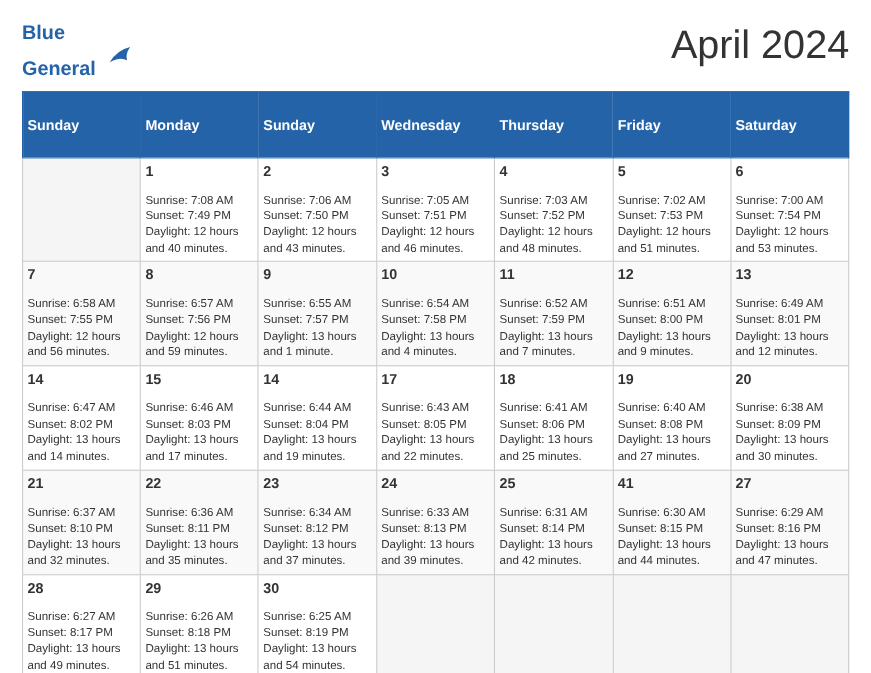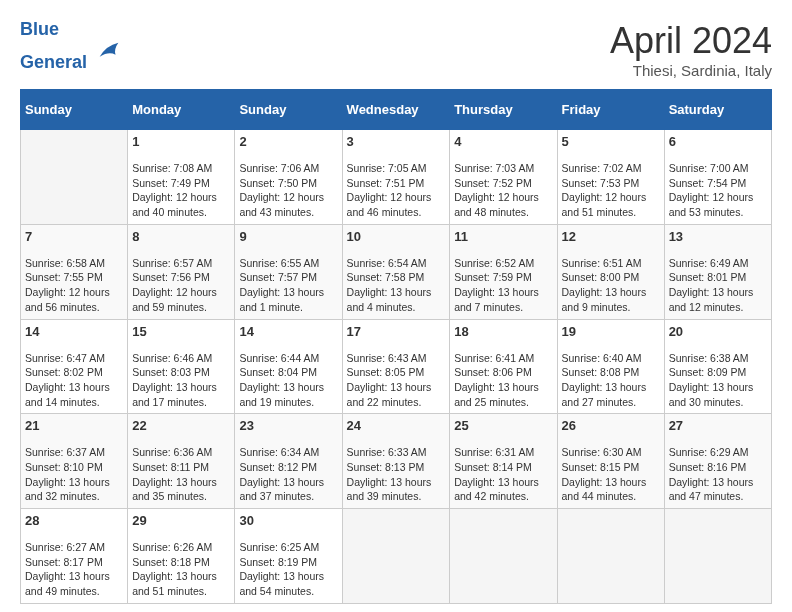--- a/index.html
+++ b/index.html
@@ -49,21 +49,21 @@
       color: #555;
     }
     table {
       width: 100%;
       border-collapse: collapse;
       font-size: 11px;
     }
     thead tr th {
       background-color: #2563a8;
       color: #fff;
-      padding: 12px 4px;
+      padding: 22px 4px;
       text-align: left;
       font-size: 13px;
       font-weight: bold;
       border: 1px solid #2563a8;
     }
     tbody tr td {
       border: 1px solid #ccc;
       vertical-align: top;
       padding: 4px;
       width: 108px;
@@ -102,21 +102,20 @@
         <span>General</span>
         <svg class="logo-icon" viewBox="0 0 30 30" xmlns="http://www.w3.org/2000/svg">
           <path d="M5 20 Q12 8 25 5 Q20 12 22 18 Q15 14 5 20Z" fill="#2563a8"></path>
           <path d="M22 18 Q26 10 28 6 Q24 14 22 18Z" fill="#4a90d9"></path>
         </svg>
       </div>
     </div>
   </div>
   <div class="title-block">
     <div class="month-title">April 2024</div>
-    <div class="location">Thiesi, Sardinia, Italy</div>
   </div>
 </div>
 
 <table>
   <thead>
     <tr>
     <th>Sunday</th>
         <th>Monday</th>
         <th>Sunday</th>
         <th>Wednesday</th>
@@ -228,21 +227,21 @@
         </td>
         <td>
           <div class="day-number">24</div>
           <div class="day-detail">Sunrise: 6:33 AM<br>Sunset: 8:13 PM<br>Daylight: 13 hours and 39 minutes.</div>
         </td>
         <td>
           <div class="day-number">25</div>
           <div class="day-detail">Sunrise: 6:31 AM<br>Sunset: 8:14 PM<br>Daylight: 13 hours and 42 minutes.</div>
         </td>
         <td>
-          <div class="day-number">26</div>
+          <div class="day-number">41</div>
           <div class="day-detail">Sunrise: 6:30 AM<br>Sunset: 8:15 PM<br>Daylight: 13 hours and 44 minutes.</div>
         </td>
         <td>
           <div class="day-number">27</div>
           <div class="day-detail">Sunrise: 6:29 AM<br>Sunset: 8:16 PM<br>Daylight: 13 hours and 47 minutes.</div>
         </td>
       </tr>
       <tr>
         <td>
           <div class="day-number">28</div>

